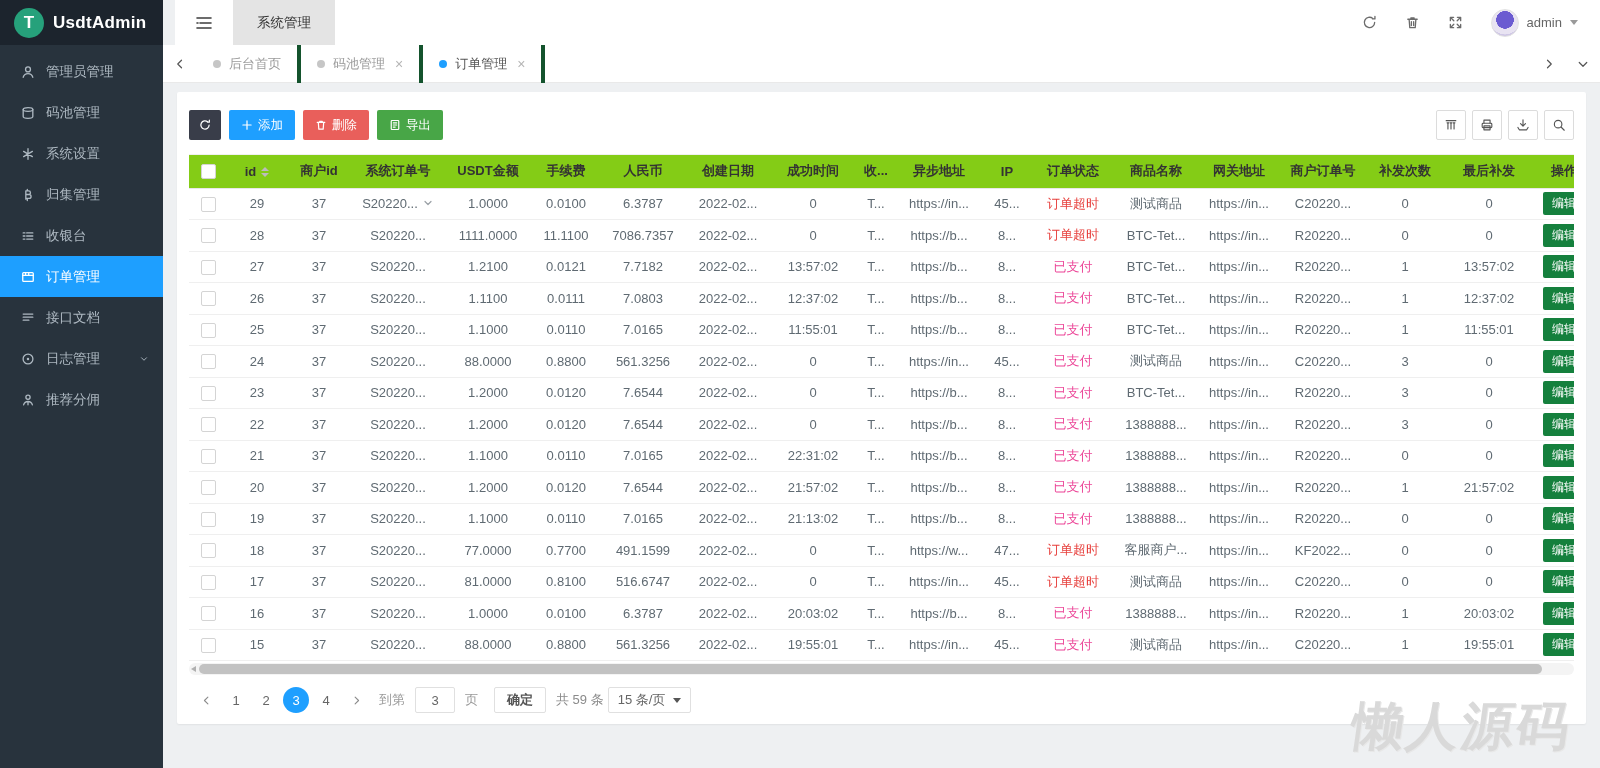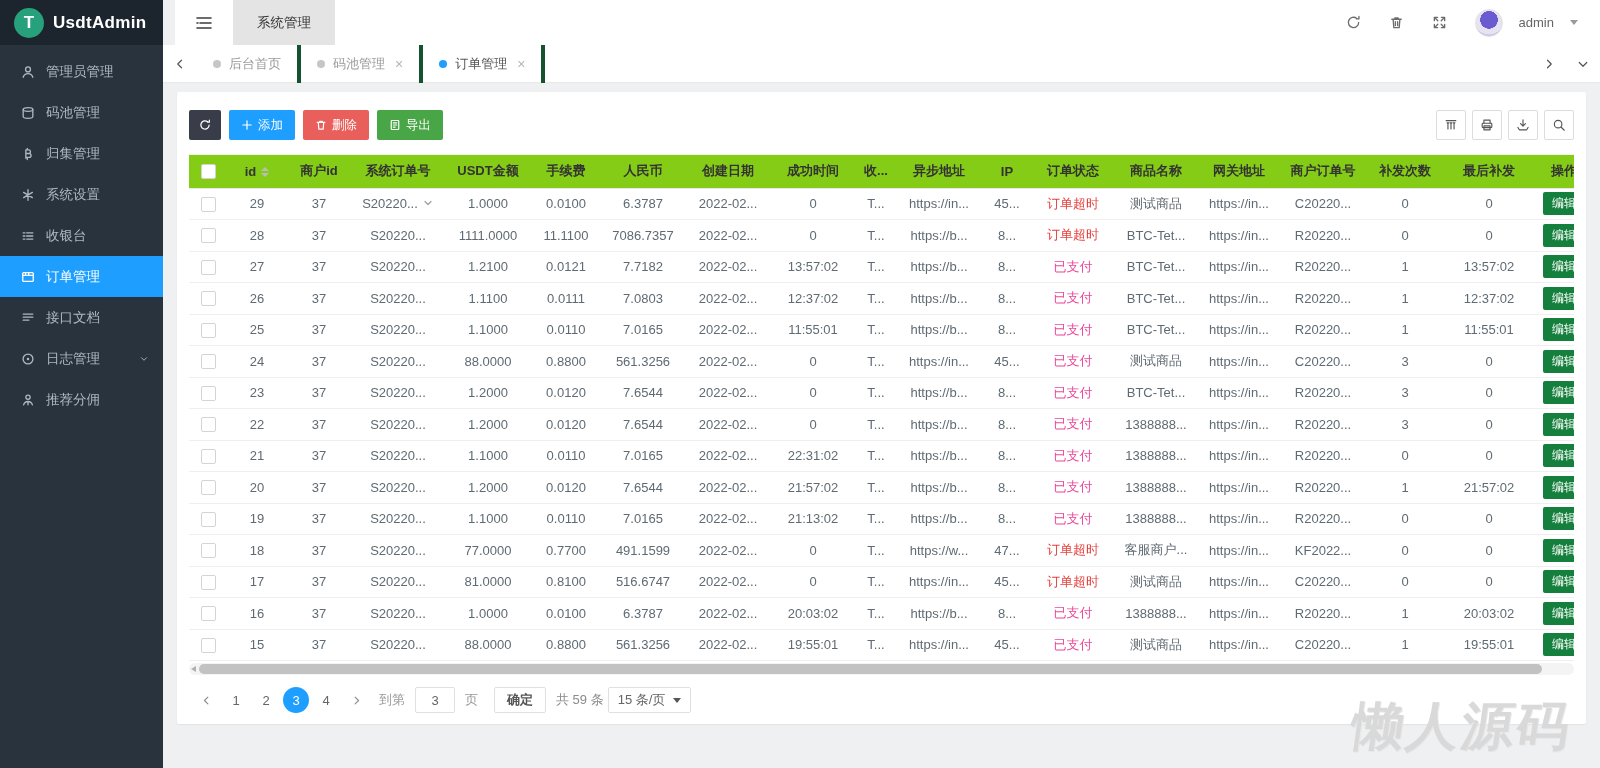--- a/index.html
+++ b/index.html
@@ -20,21 +20,21 @@
 
   
   .header { position:absolute; left:163px; top:0; right:0; height:45px; background:#fff; display:flex; align-items:center; z-index:4;margin-left:12px; }
   .burger { width:58px; height:45px; display:flex; align-items:center; justify-content:center; cursor:pointer; }
   .burger svg { width:18px; height:16px; stroke:#3c3c3c; stroke-width:1.6; stroke-linecap:round; }
   .topnav-item { height:45px; padding:0 24px; display:flex; align-items:center; font-size:13.5px; color:#333; cursor:pointer; }
   .topnav-item.active { background:#e4e4e4; }
   .header-right { margin-left:auto; display:flex; align-items:center; gap:28px; padding-right:22px; }
   .hicon { cursor:pointer; }
   .hicon svg { width:15px; height:15px; stroke:#6b6b6b; fill:none; stroke-width:1.4; stroke-linecap:round; stroke-linejoin:round; }
-  .userbox { display:flex; align-items:center; gap:16px; cursor:pointer; }
+  .userbox { display:flex; align-items:center; gap:8px; cursor:pointer; }
   .avatar { width:28px; height:28px; border-radius:50%; background:radial-gradient(circle at 50% 38%, #6b5bd1 0 42%, #e8e3f2 43% 70%, #cfc7e6 71%); border:1px solid #e2e2e2; }
   .username { font-size:13px; color:#666; }
   .dcaret { width:0; height:0; border-left:4px solid transparent; border-right:4px solid transparent; border-top:5px solid #9a9a9a; }
 
   
   .tabbar { position:absolute; left:163px; top:45px; right:0; height:38px; background:#fff; border-bottom:1px solid #e9e9e9; display:flex; align-items:center; }
   .tab-arrow { width:34px; height:38px; display:flex; align-items:center; justify-content:center; cursor:pointer; }
   .tab-arrow svg { width:12px; height:12px; stroke:#555; fill:none; stroke-width:1.6; stroke-linecap:round; stroke-linejoin:round; }
   .tabs { display:flex; height:38px; }
   .tab { display:flex; align-items:center; gap:8px; padding:0 16px; font-size:13px; color:#9a9a9a; border-right:4px solid #14532d; cursor:pointer; }
@@ -116,29 +116,29 @@
     </div>
     <div class="menu-item">
       <svg viewBox="0 0 16 16">
           <ellipse cx="8" cy="4" rx="5.5" ry="2.1"></ellipse>
           <path d="M2.5 4v8c0 1.2 2.5 2.1 5.5 2.1s5.5-.9 5.5-2.1V4"></path>
         </svg>
       <span>码池管理</span>
     </div>
     <div class="menu-item">
       <svg viewBox="0 0 16 16">
+          <path d="M8 2v12 M3 5l10 6 M13 5L3 11"></path>
+        </svg>
+      <span>系统设置</span>
+    </div>
+    <div class="menu-item">
+      <svg viewBox="0 0 16 16">
           <path d="M5.5 3.2v9.6 M5.5 3.2h3.2a2.1 2.1 0 010 4.2H5.5 M5.5 7.4h3.8a2.2 2.2 0 010 4.4H5.5 M7.2 1.6v1.6 M7.2 12.8v1.6"></path>
         </svg>
       <span>归集管理</span>
-    </div>
-    <div class="menu-item">
-      <svg viewBox="0 0 16 16">
-          <path d="M8 2v12 M3 5l10 6 M13 5L3 11"></path>
-        </svg>
-      <span>系统设置</span>
     </div>
     <div class="menu-item">
       <svg viewBox="0 0 16 16">
           <path d="M2.5 4.5h2 M6.5 4.5h7 M2.5 8h2 M6.5 8h7 M2.5 11.5h2 M6.5 11.5h7"></path>
         </svg>
       <span>收银台</span>
     </div>
     <div class="menu-item active">
       <svg viewBox="0 0 16 16">
           <rect x="2" y="3" width="12" height="10" rx="1"></rect>

